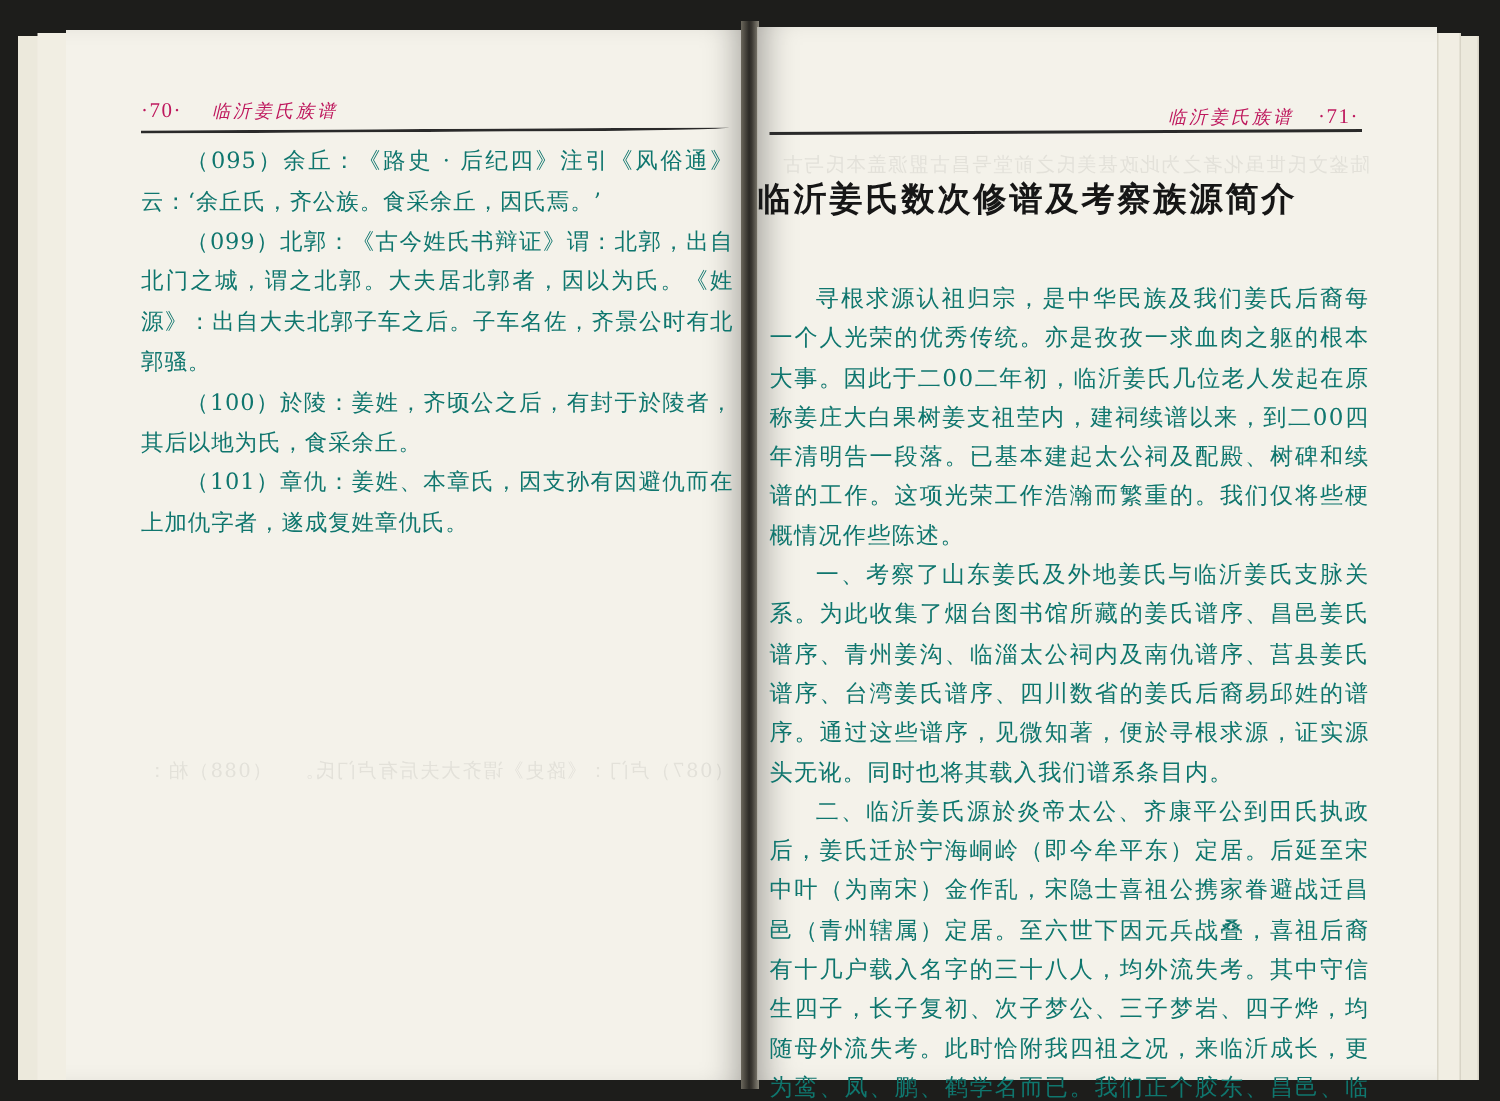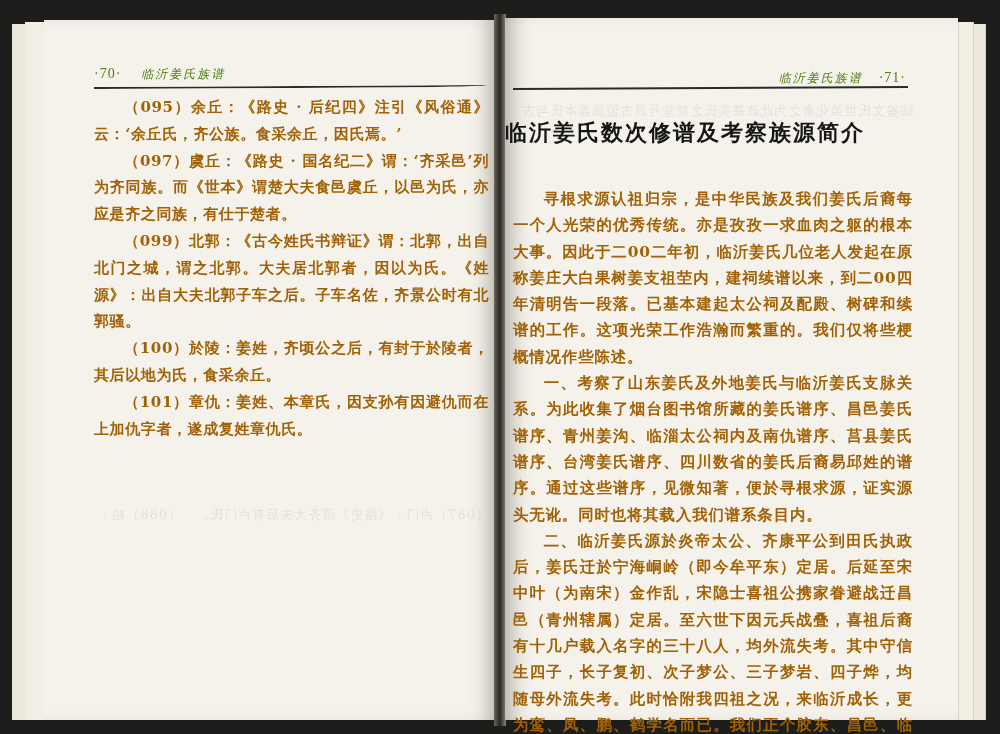--- a/index.html
+++ b/index.html
@@ -48,21 +48,21 @@
       position: absolute;
       left: 494px; top: 14px;
       width: 12px; height: 712px;
       background: linear-gradient(90deg,#6b675c,#2b2925 45%,#3a3731 60%,#8a867a);
     }
 
     
     .run-header {
       position: absolute;
       font-size: 13px;
-      color: #4d7c0f;
+      color: #be185d;
       display: flex;
       align-items: baseline;
     }
     .run-header-left { left: 50px; top: 46px; }
     .run-header-right { right: 52px; top: 52px; }
     .folio {
       font-family: "Liberation Serif", serif;
       font-size: 14px;
       letter-spacing: 1px;
     }
@@ -86,27 +86,26 @@
       transform: rotate(-0.3deg);
     }
     .rule-right {
       left: 8px; top: 69px; width: 395px;
       transform: rotate(-0.3deg);
     }
 
     
     .text-block {
       position: absolute;
-      color: #a16207;
+      color: #0f766e;
       font-family: "DejaVu Serif", serif;
       font-size: 15px;
       line-height: 26.8px;
       letter-spacing: 0.6px;
       text-align: justify;
-      font-weight: bold;
     }
     .text-left {
       left: 50px; top: 74px;
       width: 395px;
     }
     .text-right {
       left: 8px; top: 168px;
       width: 400px;
       font-size: 15.4px;
       line-height: 26.3px;
@@ -156,21 +155,20 @@
     <div class="bleed bleed-left">（087）卢门：《路史》谓齐大夫后有卢门氏。　（088）柏：《潜夫论》谓齐公族。　（089）东郭：出自姜姓。</div>
 
     <div class="run-header run-header-left">
       <span class="folio">·70·</span>
       <span class="running-title">临沂姜氏族谱</span>
     </div>
     <div class="rule rule-left"></div>
 
     <div class="text-block text-left">
       <p class="para">（095）余丘：《路史 · 后纪四》注引《风俗通》云：‘余丘氏，齐公族。食采余丘，因氏焉。’</p>
-      <p class="para">（097）虞丘：《路史 · 国名纪二》谓：‘齐采邑’列为齐同族。而《世本》谓楚大夫食邑虞丘，以邑为氏，亦应是齐之同族，有仕于楚者。</p>
       <p class="para">（099）北郭：《古今姓氏书辩证》谓：北郭，出自北门之城，谓之北郭。大夫居北郭者，因以为氏。《姓源》：出自大夫北郭子车之后。子车名佐，齐景公时有北郭骚。</p>
       <p class="para">（100）於陵：姜姓，齐顷公之后，有封于於陵者，其后以地为氏，食采余丘。</p>
       <p class="para">（101）章仇：姜姓、本章氏，因支孙有因避仇而在上加仇字者，遂成复姓章仇氏。</p>
     </div>
   </div>
 
   <div class="spine"></div>
 
   <div class="page page-right">
     <div class="bleed bleed-right">陆鉴文氏世虽化者之为此政甚美氏之前堂号昌古盟源盖本氏与古</div>

